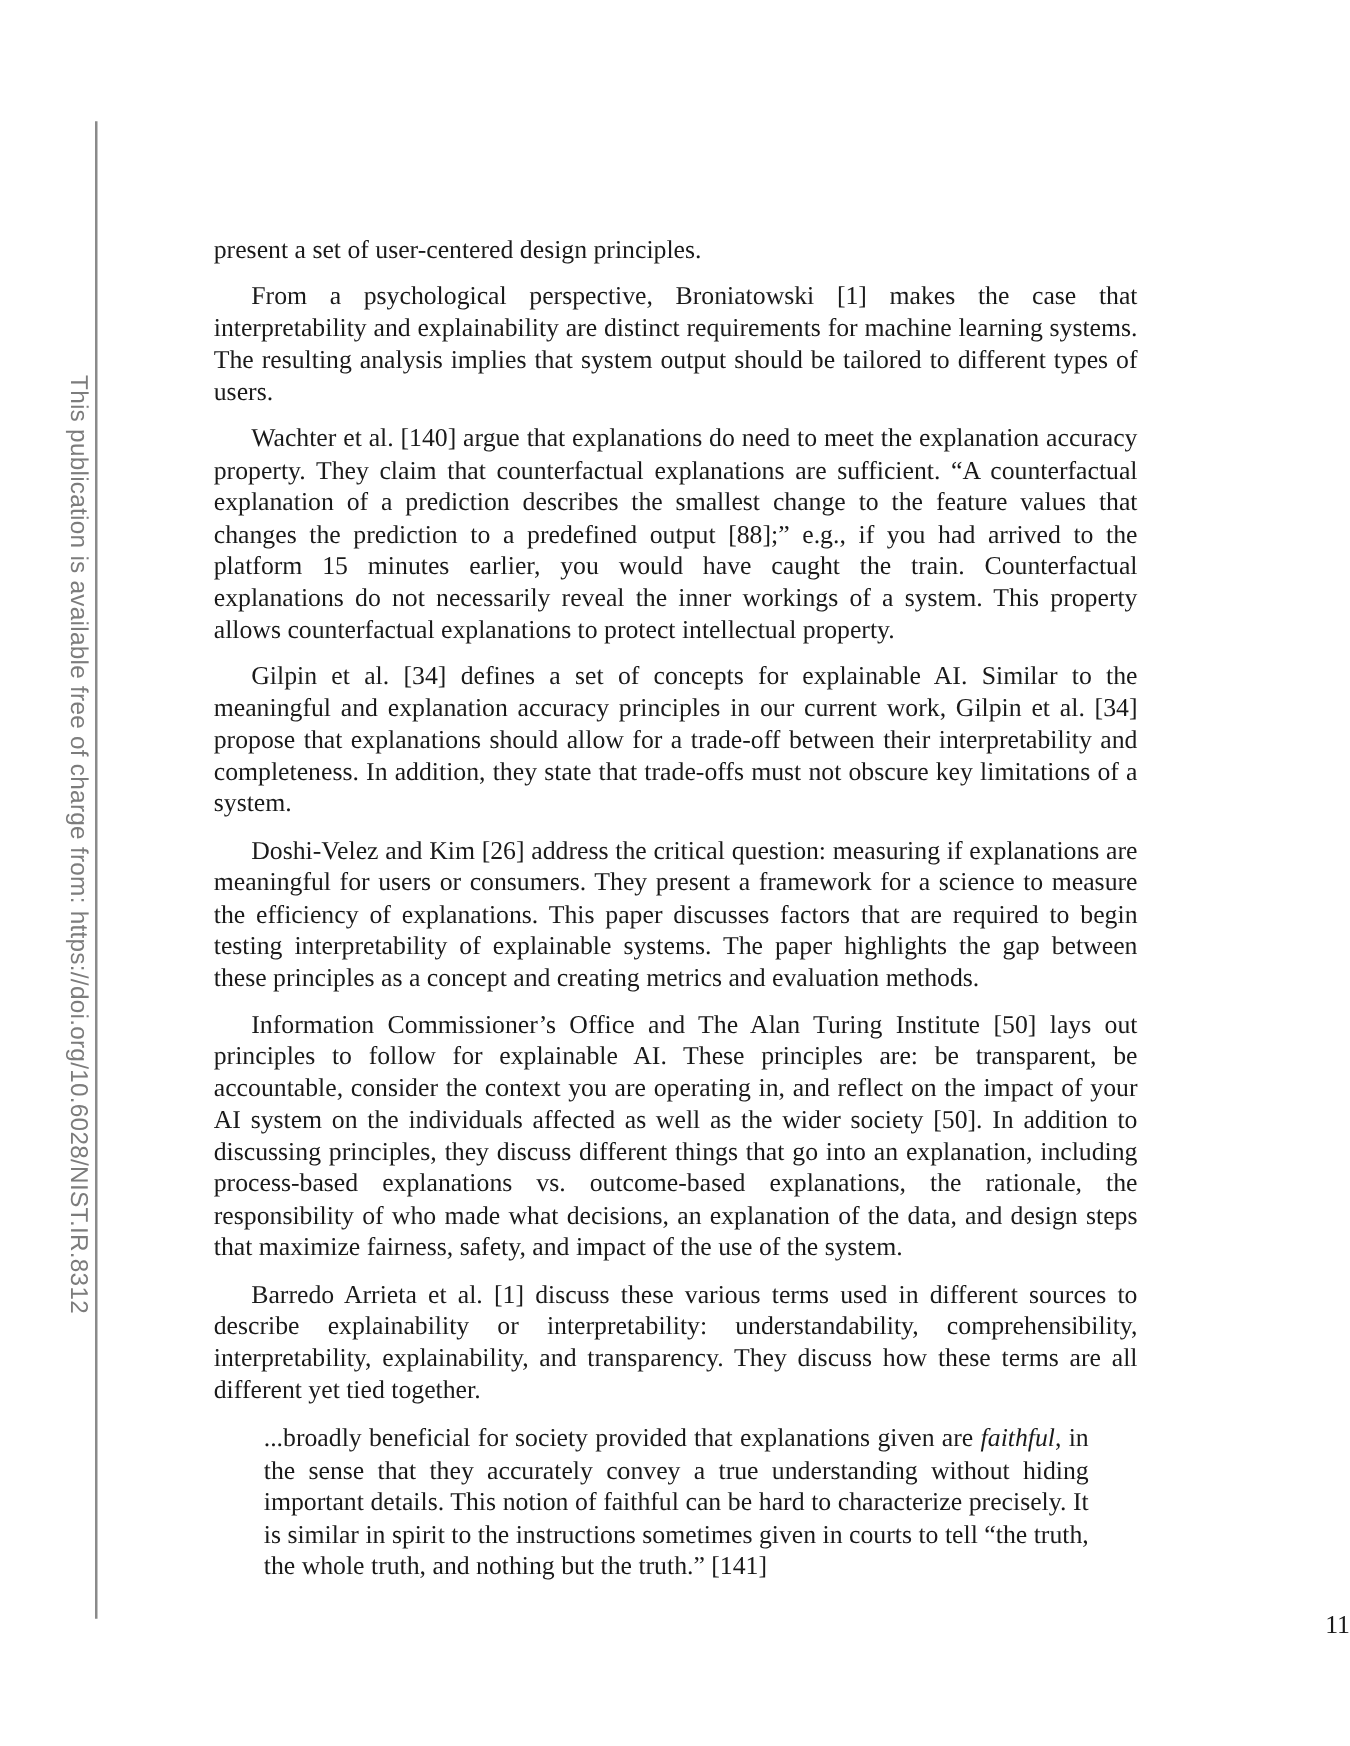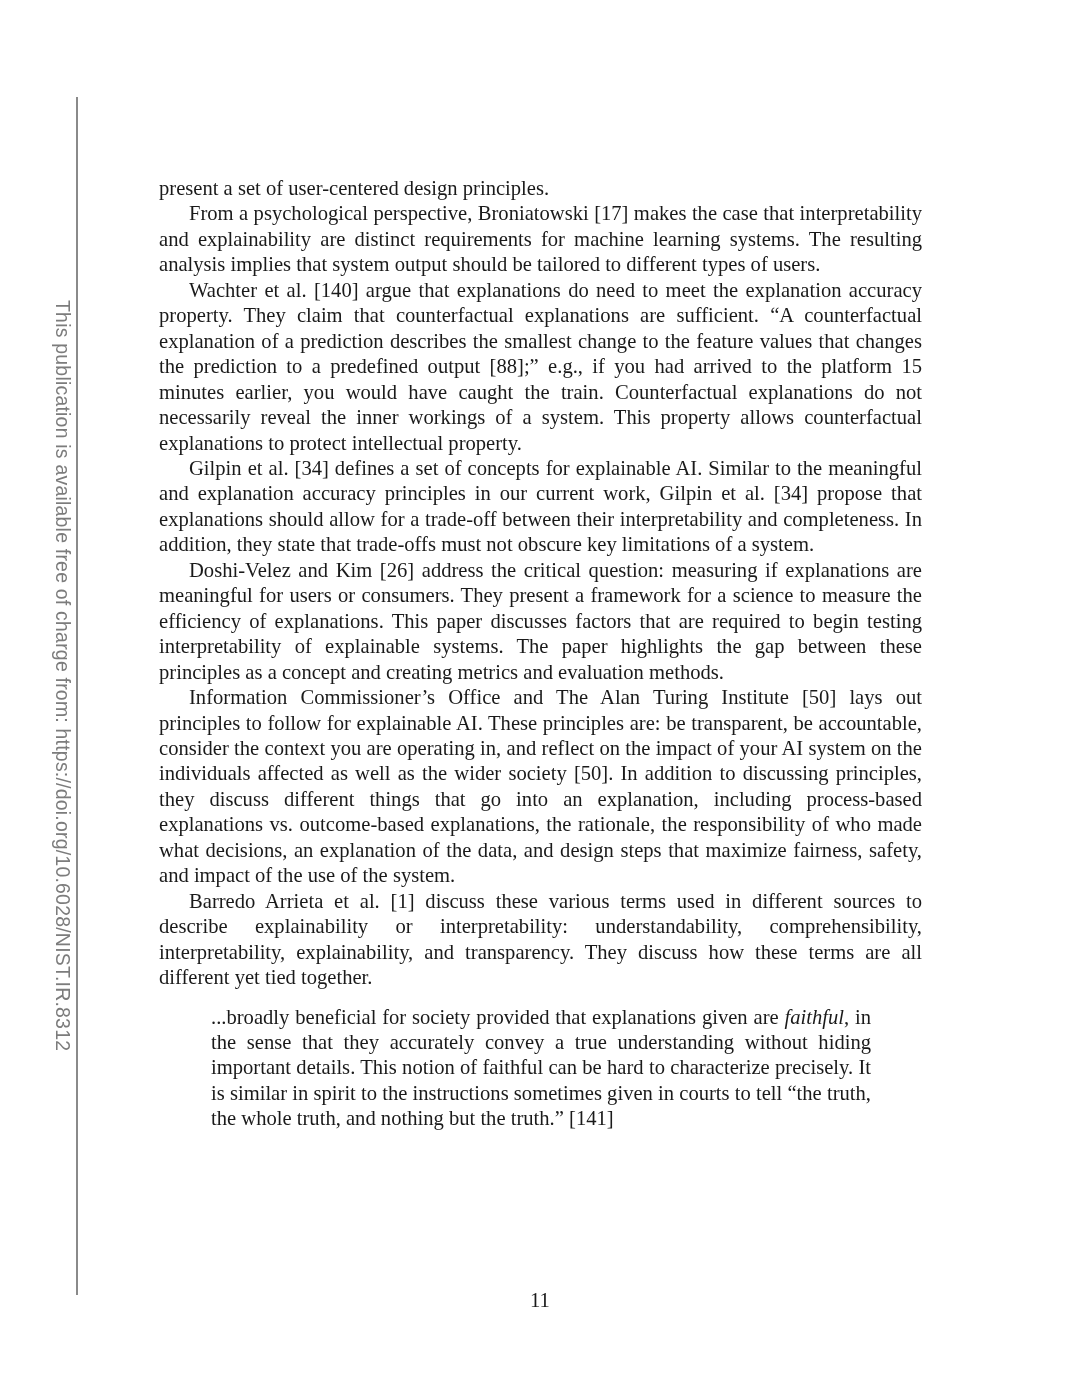--- a/index.html
+++ b/index.html
@@ -39,51 +39,51 @@
       position: absolute;
       left: 159px;
       top: 176px;
       width: 763px;
       font-size: 20.6px;
       line-height: 25.45px;
       text-align: justify;
       hyphens: manual;
     }
     .body-text p {
-      margin: 0;
+      margin: 12px;
       text-indent: 30px;
     }
     .body-text p.noindent {
       text-indent: 0;
     }
     .blockquote {
       margin: 14px 51px 12px 52px !important;
       text-indent: 0 !important;
       text-align: justify;
     }
     .blockquote em {
     }
     .page-number {
       position: absolute;
       left: 0;
       width: 1080px;
       top: 1289px;
-      text-align: center;
+      text-align: right;
       font-size: 20.6px;
     }
   </style>
 </head>
 <body>
 
 <div class="side-rule"></div>
 <div class="side-note">This publication is available free of charge from: https://doi.org/10.6028/NIST.IR.8312</div>
 
 <div class="body-text">
   <p class="noindent">present a set of user-centered design principles.</p>
-  <p>From a psychological perspective, Broniatowski [17] makes the case that interpretability and explainability are distinct requirements for machine learning systems. The resulting analysis implies that system output should be tailored to different types of users.</p>
+  <p>From a psychological perspective, Broniatowski [1] makes the case that interpretability and explainability are distinct requirements for machine learning systems. The resulting analysis implies that system output should be tailored to different types of users.</p>
   <p>Wachter et al. [140] argue that explanations do need to meet the explanation accuracy property. They claim that counterfactual explanations are sufficient. “A counterfactual explanation of a prediction describes the smallest change to the feature values that changes the prediction to a predefined output [88];” e.g., if you had arrived to the platform 15 minutes earlier, you would have caught the train. Counterfactual explanations do not necessarily reveal the inner workings of a system. This property allows counterfactual explanations to protect intellectual property.</p>
   <p>Gilpin et al. [34] defines a set of concepts for explainable AI. Similar to the meaningful and explanation accuracy principles in our current work, Gilpin et al. [34] propose that explanations should allow for a trade-off between their interpretability and completeness. In addition, they state that trade-offs must not obscure key limitations of a system.</p>
   <p>Doshi-Velez and Kim [26] address the critical question: measuring if explanations are meaningful for users or consumers. They present a framework for a science to measure the efficiency of explanations. This paper discusses factors that are required to begin testing interpretability of explainable systems. The paper highlights the gap between these principles as a concept and creating metrics and evaluation methods.</p>
   <p>Information Commissioner’s Office and The Alan Turing Institute [50] lays out principles to follow for explainable AI. These principles are: be transparent, be accountable, consider the context you are operating in, and reflect on the impact of your AI system on the individuals affected as well as the wider society [50]. In addition to discussing principles, they discuss different things that go into an explanation, including process-based explanations vs. outcome-based explanations, the rationale, the responsibility of who made what decisions, an explanation of the data, and design steps that maximize fairness, safety, and impact of the use of the system.</p>
   <p>Barredo Arrieta et al. [1] discuss these various terms used in different sources to describe explainability or interpretability: understandability, comprehensibility, interpretability, explainability, and transparency. They discuss how these terms are all different yet tied together.</p>
   <p class="blockquote"><span>...broadly beneficial for society provided that explanations given are </span><em>faithful</em><span>, in the sense that they accurately convey a true understanding without hiding important details. This notion of faithful can be hard to characterize precisely. It is similar in spirit to the instructions sometimes given in courts to tell “the truth, the whole truth, and nothing but the truth.” [141]</span></p>
 </div>
 
 <div class="page-number">11</div>
 

